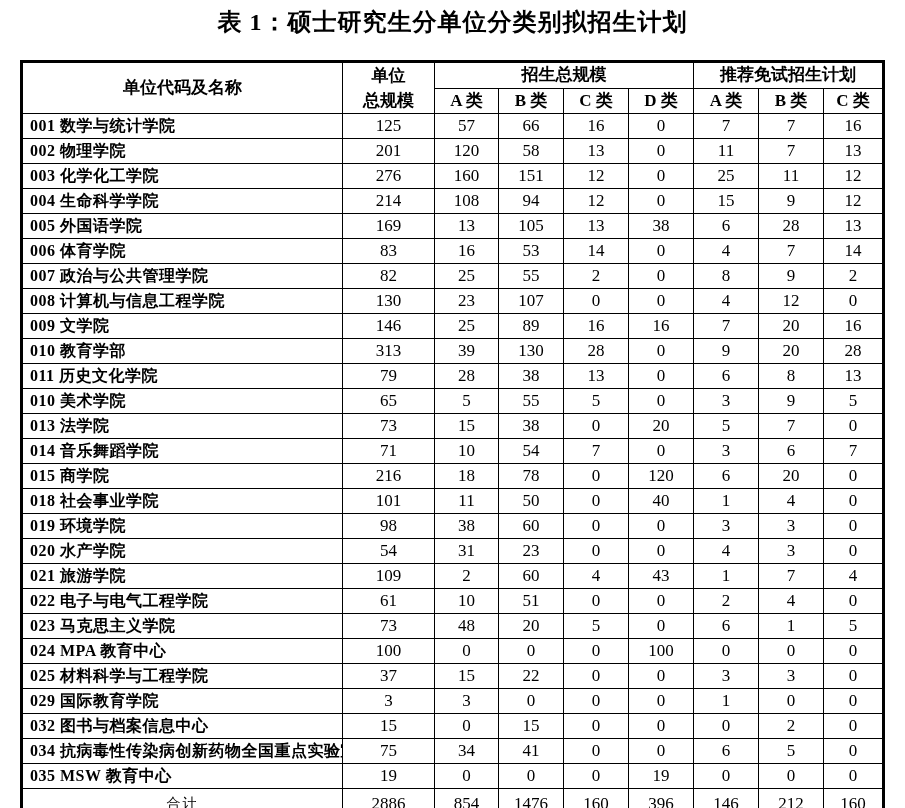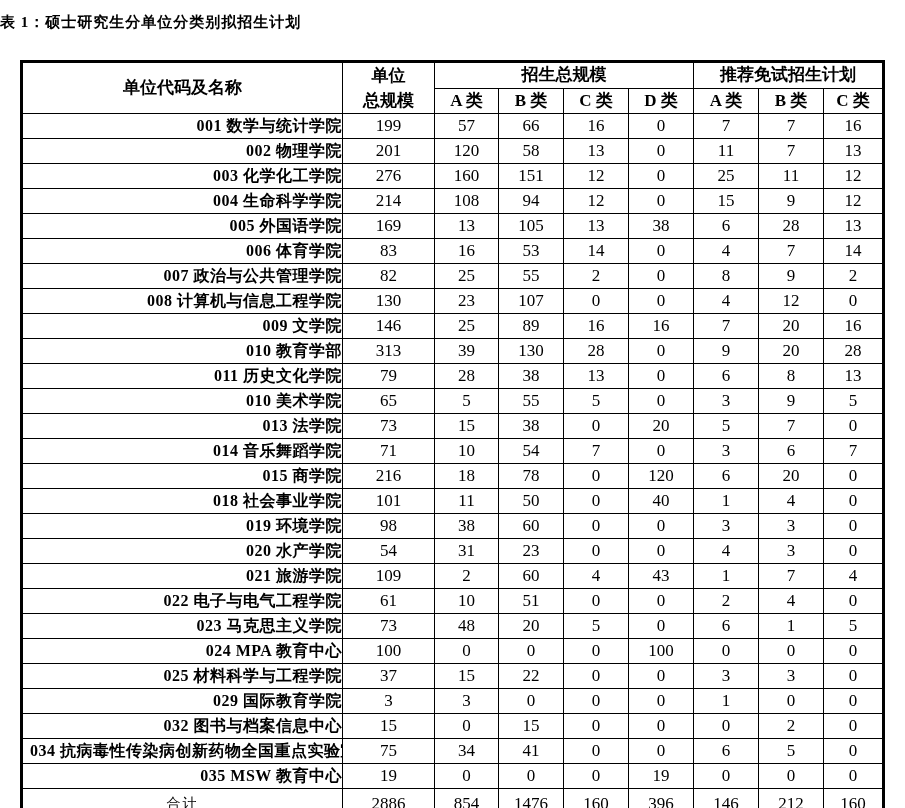--- a/index.html
+++ b/index.html
@@ -10,23 +10,23 @@
     height: 808px;
     font-family: "Liberation Serif", "DejaVu Serif", serif;
     color: #000000;
   }
   .page {
     width: 905px;
     height: 808px;
     overflow: hidden;
   }
   .title {
-    text-align: left;
+    text-align: center;
     font-weight: bold;
-    font-size: 15px;
+    font-size: 24px;
     padding-top: 8px;
     height: 36px;
     line-height: 28px;
     letter-spacing: 1px;
   }
   table.tbl {
     border-collapse: collapse;
     table-layout: fixed;
     width: 862px;
     margin: 16px auto;
@@ -47,21 +47,21 @@
   }
   .tbl th.two-line {
     line-height: 25px;
   }
   .tbl td {
     height: 24px;
   }
   .tbl td.name {
     font-weight: bold;
     font-size: 16px;
-    text-align: right;
+    text-align: left;
     padding-left: 7px;
     letter-spacing: 0.5px;
   }
   .tbl td.num {
     font-weight: normal;
     font-size: 17px;
     text-align: center;
   }
   .tbl tr.total-row td {
     height: 29px;
@@ -107,21 +107,21 @@
         <th>C 类</th>
         <th>D 类</th>
         <th>A 类</th>
         <th>B 类</th>
         <th>C 类</th>
       </tr>
     </thead>
     <tbody>
         <tr>
           <td class="name">001 数学与统计学院</td>
-          <td class="num">199</td>
+          <td class="num">125</td>
           <td class="num">57</td>
           <td class="num">66</td>
           <td class="num">16</td>
           <td class="num">0</td>
           <td class="num">7</td>
           <td class="num">7</td>
           <td class="num">16</td>
         </tr>
         <tr>
           <td class="name">002 物理学院</td>

